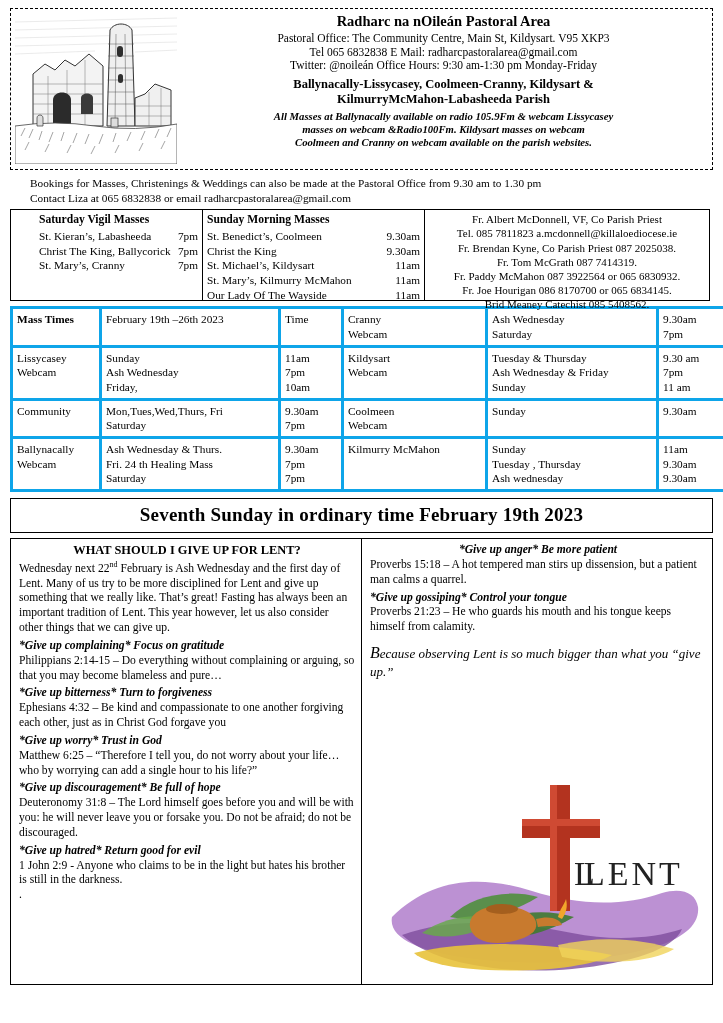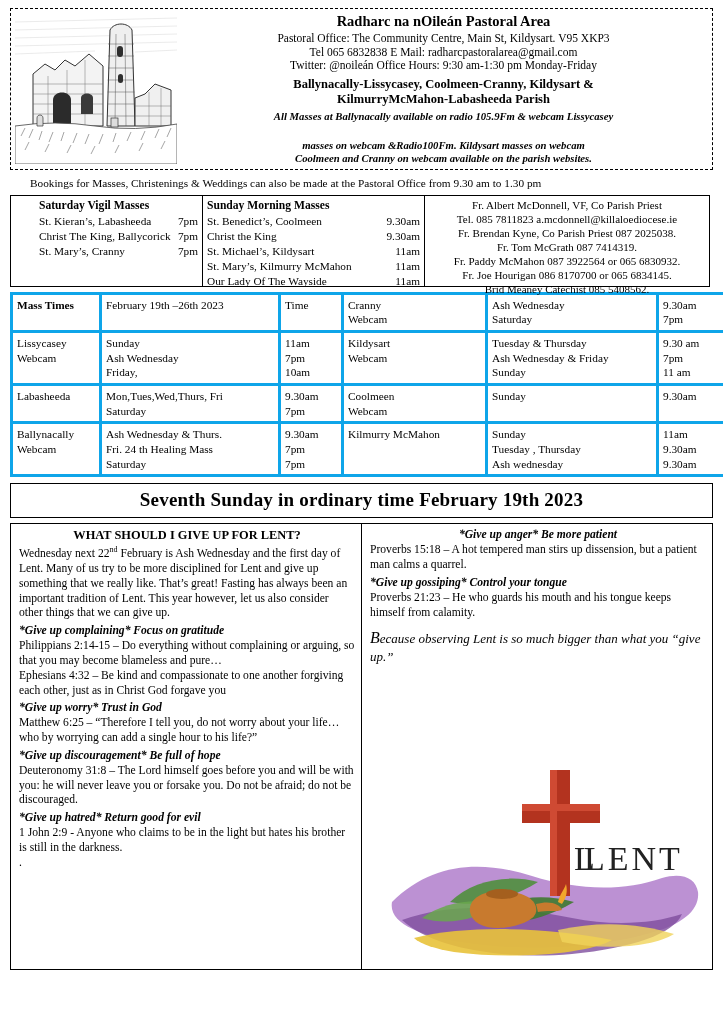--- a/index.html
+++ b/index.html
@@ -285,27 +285,28 @@
       </svg>
     </div>
     <div class="header-text">
       <div class="h-title">Radharc na nOileán Pastoral Area</div>
       <div class="h-line">Pastoral Office: The Community Centre, Main St, Kildysart. V95 XKP3</div>
       <div class="h-line">Tel 065 6832838  E Mail: radharcpastoralarea@gmail.com</div>
       <div class="h-line">Twitter: @noileán Office Hours:    9:30 am-1:30 pm    Monday-Friday</div>
       <div class="h-parish">Ballynacally-Lissycasey, Coolmeen-Cranny, Kildysart &amp;</div>
       <div class="h-parish" style="margin-top:0">KilmurryMcMahon-Labasheeda Parish</div>
       <div class="h-ital">All Masses at Ballynacally available on radio 105.9Fm  &amp;  webcam  Lissycasey</div>
-      <div class="h-ital" style="margin-top:16px">masses on webcam  &amp;Radio100Fm.   Kildysart  masses on webcam</div>
+      <div class="h-ital" style="margin-top:0">masses on webcam  &amp;Radio100Fm.   Kildysart  masses on webcam</div>
       <div class="h-ital" style="margin-top:0">Coolmeen and Cranny  on webcam available on  the parish websites.</div>
     </div>
   </div>
 
   <div class="bookings">
     <div>Bookings for Masses, Christenings &amp; Weddings can also be made at the Pastoral Office from 9.30 am to 1.30 pm</div>
+    <div>Contact Liza at 065 6832838 or email radharcpastoralarea@gmail.com</div>
   </div>
 
   <div class="mass-grid">
     <div class="mg-col c1">
       <div class="mg-head">Saturday Vigil Masses</div>
       <div class="mg-row">
         <span class="nm">St. Kieran’s, Labasheeda</span>
         <span class="tm">7pm</span>
       </div>
       <div class="mg-row">
@@ -376,21 +377,21 @@
         <td class="col-d" style="white-space:pre-line">Kildysart
 Webcam</td>
         <td class="col-e" style="white-space:pre-line">Tuesday &amp; Thursday
 Ash Wednesday  &amp; Friday
 Sunday</td>
         <td class="col-f" style="white-space:pre-line">9.30 am
 7pm
 11 am</td>
       </tr>
       <tr>
-        <td class="col-a" style="white-space:pre-line">Labasheeda</td>
+        <td class="col-a" style="white-space:pre-line">Community</td>
         <td class="col-b" style="white-space:pre-line">Mon,Tues,Wed,Thurs, Fri
 Saturday</td>
         <td class="col-c" style="white-space:pre-line">9.30am
 7pm</td>
         <td class="col-d" style="white-space:pre-line">Coolmeen
 Webcam</td>
         <td class="col-e" style="white-space:pre-line">    Sunday</td>
         <td class="col-f" style="white-space:pre-line">9.30am</td>
       </tr>
       <tr>
@@ -416,20 +417,21 @@
   <div class="sunday-title">Seventh  Sunday  in ordinary time  February 19th  2023</div>
 
   <div class="lent-wrap">
     <div class="lent-left">
       <div class="lent-h">WHAT SHOULD I GIVE UP FOR LENT?</div>
       <p class="para"><span>Wednesday next 22</span><sup>nd</sup><span> February is Ash Wednesday and the first day of Lent. Many of us try to be more disciplined for Lent and give up something that we really like. That’s great! Fasting has always been an important tradition of Lent. This year however, let us also consider other things that we can give up.</span></p>
 
       <div class="sub-h">*Give up complaining* Focus on gratitude</div>
       <p class="para">Philippians 2:14-15 – Do everything without complaining or arguing, so that you may become blameless and pure…</p>
 
+      <div class="sub-h">*Give up bitterness* Turn to forgiveness</div>
       <p class="para">Ephesians 4:32 – Be kind and compassionate to one another forgiving each other, just as in Christ God forgave you</p>
 
       <div class="sub-h">*Give up worry* Trust in God</div>
       <p class="para">Matthew 6:25 – “Therefore I tell you, do not worry about your life… who by worrying can add a single hour to his life?”</p>
 
       <div class="sub-h">*Give up discouragement* Be full of hope</div>
       <p class="para">Deuteronomy 31:8 – The Lord himself goes before you and will be with you: he will never leave you or forsake you. Do not be afraid; do not be discouraged.</p>
 
       <div class="sub-h">*Give up hatred* Return good for evil</div>
       <p class="para">1 John 2:9 - Anyone who claims to be in the light but hates his brother is still in the darkness.</p>

